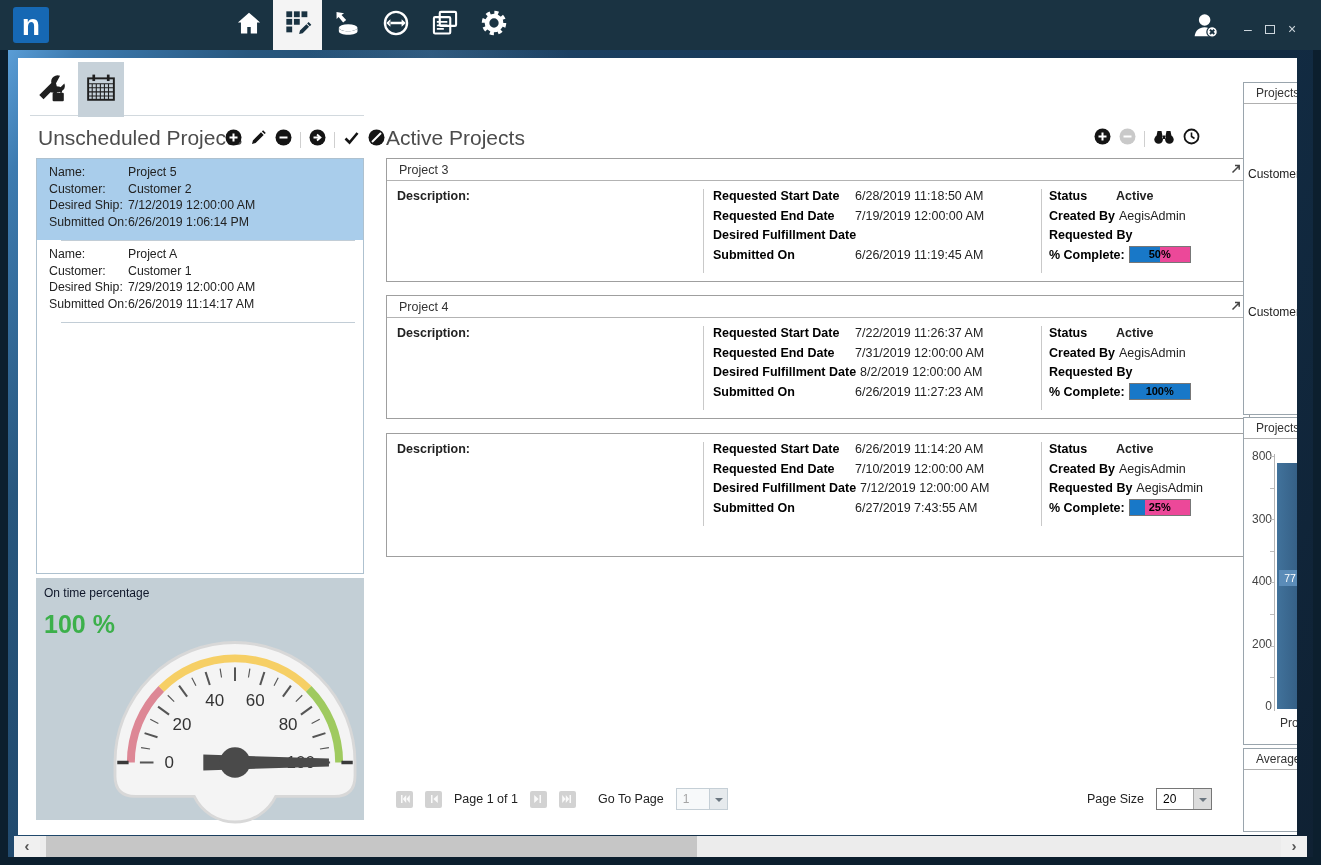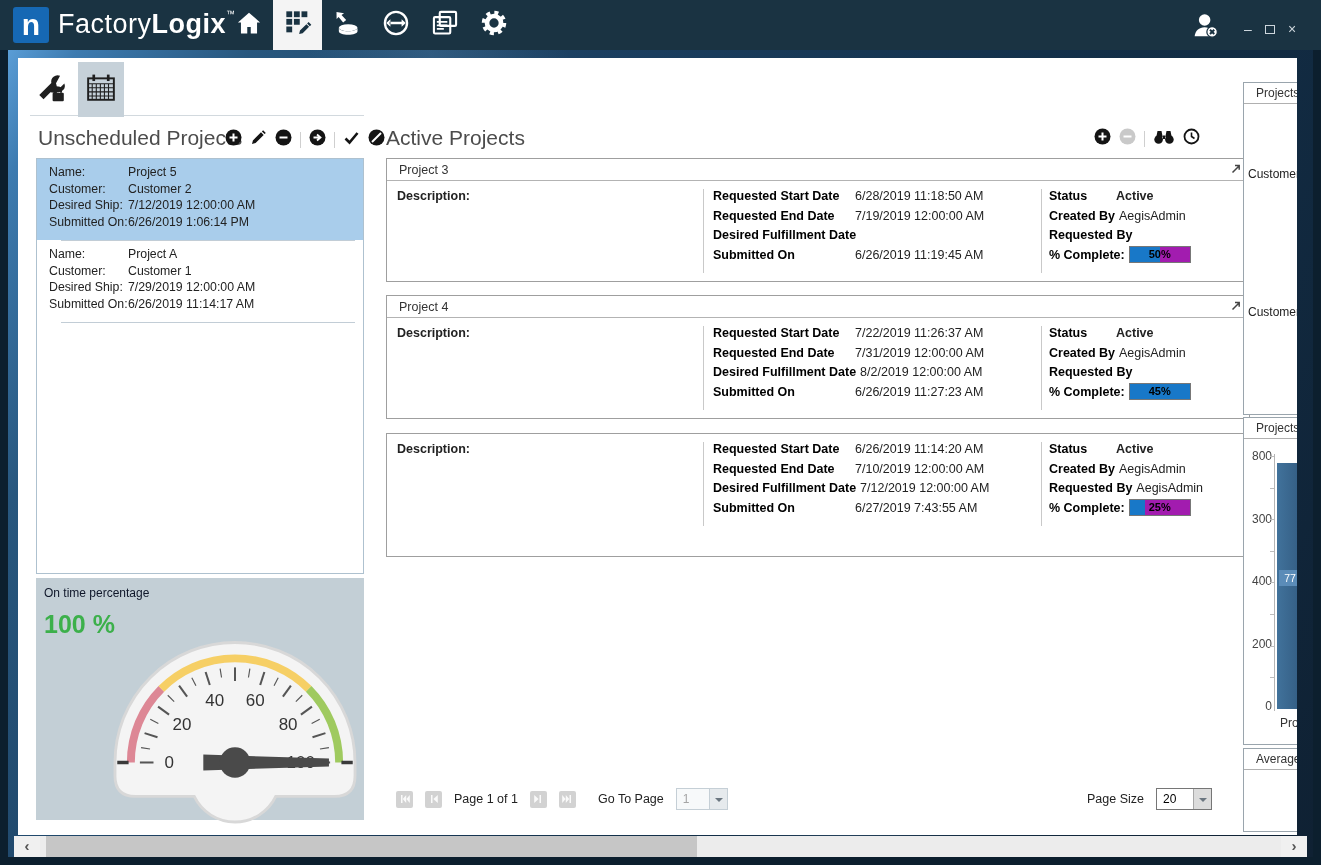--- a/index.html
+++ b/index.html
@@ -53,21 +53,21 @@
   .pcard-title{height:22px;display:flex;align-items:center;justify-content:space-between;
     padding:0 8px 0 12px;border-bottom:1px solid #b3b3b3;font-size:12.5px;color:#333;}
   .pcard-body{position:relative;height:100px;}
   .colsep{position:absolute;top:8px;bottom:8px;width:1px;background:#c9c9c9;}
   .dcol{position:absolute;left:326px;top:8px;}
   .scol{position:absolute;left:662px;top:8px;}
   .frow{display:flex;margin-bottom:5.5px;font-size:12.5px;line-height:14px;white-space:nowrap;}
   .flbl{font-weight:bold;color:#000;min-width:142px;padding-right:4px;}
   .slbl{font-weight:bold;color:#000;min-width:67px;padding-right:4px;}
   .desc{position:absolute;left:10px;top:8px;font-size:12.5px;font-weight:bold;}
-  .pbar{position:relative;width:62px;height:17px;border:1px solid #777;background:#a21caf;margin-top:-2px;}
+  .pbar{position:relative;width:62px;height:17px;border:1px solid #777;background:#ec4899;margin-top:-2px;}
   .pfill{position:absolute;left:0;top:0;bottom:0;background:#1878c8;}
   .plabel{position:absolute;inset:0;text-align:center;font-size:11px;font-weight:bold;line-height:15px;color:#000;}
 
   
   .pagebtn{width:17px;height:17px;background:#d2d2d2;border-radius:2px;display:flex;align-items:center;justify-content:center;cursor:pointer;}
   .pgrow{display:flex;align-items:center;gap:12px;font-size:12.5px;color:#222;}
   .combo{height:22px;display:flex;border:1px solid #c5cfd6;background:#f7f9fa;font-size:12px;}
   .combo .cval{flex:1;padding:3px 0 0 6px;color:#a5a5a5;}
   .combo .carr{width:18px;background:#e6eaed;border-left:1px solid #c5cfd6;position:relative;}
   .combo.enabled{border:1px solid #767676;background:#fff;}
@@ -99,21 +99,20 @@
 </head>
 <body>
 
 <div class="abs backdrop"></div>
 <div class="abs mainpanel"></div>
 
 <div class="abs titlebar">
   <div class="abs logo">
       <span>n</span>
     </div>
-  <div class="abs brand"><span class="fa">Factory</span><span class="lo">Logix</span><span class="tm">™</span></div>
 
   <div class="abs nav">
     <div class="navitem">
       <span><svg width="28" height="28" viewBox="0 0 24 24">
             <path fill="currentColor" d="M12 3.2 2.5 11.5h2.6V21h5.4v-5.6h3V21h5.4v-9.5h2.6z"></path>
           </svg></span>
     </div>
     <div class="navitem active">
       <span><svg width="28" height="28" viewBox="0 0 24 24">
             <g fill="currentColor">
@@ -424,21 +423,21 @@
           <span>AegisAdmin</span>
         </div>
       <div class="frow">
           <span class="slbl">Requested By</span>
           <span></span>
         </div>
       <div class="frow">
           <span class="slbl">% Complete:</span>
         <span class="pbar">
             <span class="pfill" style="width: 100%;"></span>
-            <span class="plabel">45%</span>
+            <span class="plabel">100%</span>
           </span>
         </div>
     </div>
   </div>
 </div>
 
 <div class="abs pcard" style="top:433px">
   <div class="pcard-body">
     <div class="desc">Description:</div>
     <div class="colsep" style="left:316px"></div>

